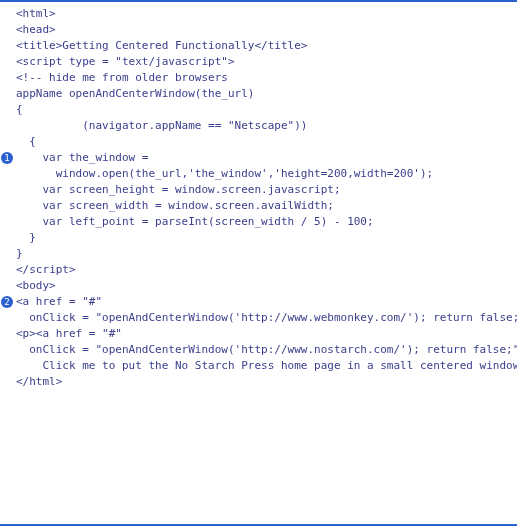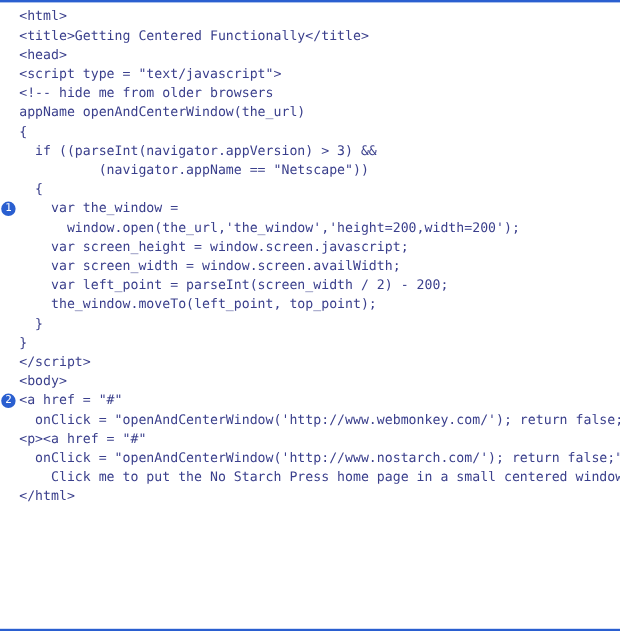--- a/index.html
+++ b/index.html
@@ -48,35 +48,33 @@
     flex: 1 1 auto;
     padding-left: 2px;
     overflow: hidden;
   }
 </style>
 </head>
 <body>
 
 <div class="page">
   <div class="line"><span class="ann"></span><span class="code">&lt;html&gt;</span></div>
+  <div class="line"><span class="ann"></span><span class="code">&lt;head&gt;</span></div>
   <div class="line"><span class="ann"></span><span class="code">&lt;title&gt;Getting Centered Functionally&lt;/title&gt;</span></div>
-  <div class="line"><span class="ann"></span><span class="code">&lt;head&gt;</span></div>
   <div class="line"><span class="ann"></span><span class="code">&lt;script type = "text/javascript"&gt;</span></div>
   <div class="line"><span class="ann"></span><span class="code">&lt;!-- hide me from older browsers</span></div>
   <div class="line"><span class="ann"></span><span class="code">appName openAndCenterWindow(the_url)</span></div>
   <div class="line"><span class="ann"></span><span class="code">{</span></div>
-  <div class="line"><span class="ann"></span><span class="code">  if ((parseInt(navigator.appVersion) &gt; 3) &amp;&amp;</span></div>
   <div class="line"><span class="ann"></span><span class="code">          (navigator.appName == "Netscape"))</span></div>
   <div class="line"><span class="ann"></span><span class="code">  {</span></div>
   <div class="line"><span class="ann"><span class="dot">1</span></span><span class="code">    var the_window =</span></div>
   <div class="line"><span class="ann"></span><span class="code">      window.open(the_url,'the_window','height=200,width=200');</span></div>
   <div class="line"><span class="ann"></span><span class="code">    var screen_height = window.screen.javascript;</span></div>
   <div class="line"><span class="ann"></span><span class="code">    var screen_width = window.screen.availWidth;</span></div>
-  <div class="line"><span class="ann"></span><span class="code">    var left_point = parseInt(screen_width / 2) - 200;</span></div>
-  <div class="line"><span class="ann"></span><span class="code">    the_window.moveTo(left_point, top_point);</span></div>
+  <div class="line"><span class="ann"></span><span class="code">    var left_point = parseInt(screen_width / 5) - 100;</span></div>
   <div class="line"><span class="ann"></span><span class="code">  }</span></div>
   <div class="line"><span class="ann"></span><span class="code">}</span></div>
   <div class="line"><span class="ann"></span><span class="code"></span></div>
   <div class="line"><span class="ann"></span><span class="code"></span></div>
   <div class="line"><span class="ann"></span><span class="code"><span>&lt;/scr</span><span>ipt&gt;</span></span></div>
   <div class="line"><span class="ann"></span><span class="code">&lt;body&gt;</span></div>
   <div class="line"><span class="ann"><span class="dot">2</span></span><span class="code">&lt;a href = "#"</span></div>
   <div class="line"><span class="ann"></span><span class="code">  onClick = "openAndCenterWindow('http://www.webmonkey.com/'); return false;"&gt;</span></div>
   <div class="line"><span class="ann"></span><span class="code">&lt;p&gt;&lt;a href = "#"</span></div>
   <div class="line"><span class="ann"></span><span class="code">  onClick = "openAndCenterWindow('http://www.nostarch.com/'); return false;"&gt;</span></div>

